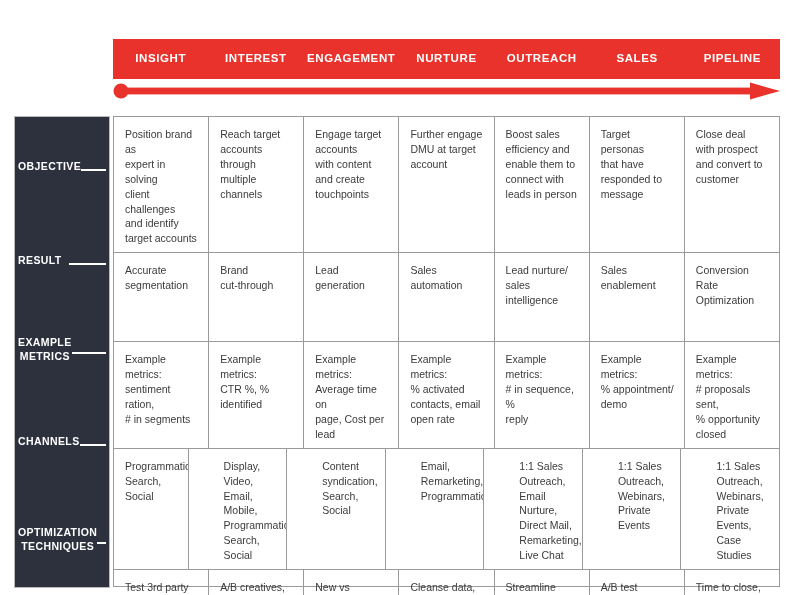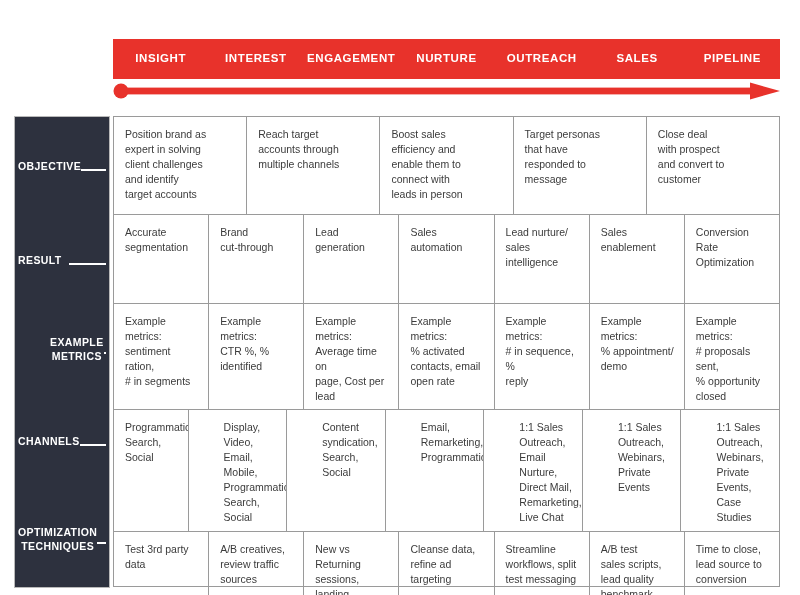--- a/index.html
+++ b/index.html
@@ -70,21 +70,21 @@
     line-height:1.25;
     white-space:pre-line;
   }
   .row-label .rl-rule{
     margin-top:6px;
     width:66px;height:2px;
     background:#ffffff;
   }
   .rl-0{flex:0 0 99px;}
   .rl-1{flex:0 0 89px;gap:7px;}
-  .rl-2{flex:0 0 89px;margin-left:32px;}
+  .rl-2{flex:0 0 89px;}
   .rl-3{flex:0 0 96px;align-items:center;}
   .rl-4{flex:0 0 99px;}
 
   
   #matrix{
     position:absolute;
     left:113px;top:100px;
     width:667px;height:471px;
     border:1px solid #9a9a9a;
     box-sizing:border-box;
@@ -169,20 +169,28 @@
 
     <div class="matrix-row mr-0">
       <div class="matrix-cell">Position brand as
 expert in solving
 client challenges
 and identify
 target accounts</div>
       <div class="matrix-cell">Reach target
 accounts through
 multiple channels</div>
+      <div class="matrix-cell">Engage target
+accounts
+with content
+and create
+touchpoints</div>
+      <div class="matrix-cell">Further engage
+DMU at target
+account</div>
       <div class="matrix-cell">Boost sales
 efficiency and
 enable them to
 connect with
 leads in person</div>
       <div class="matrix-cell">Target personas
 that have
 responded to
 message</div>
       <div class="matrix-cell">Close deal

